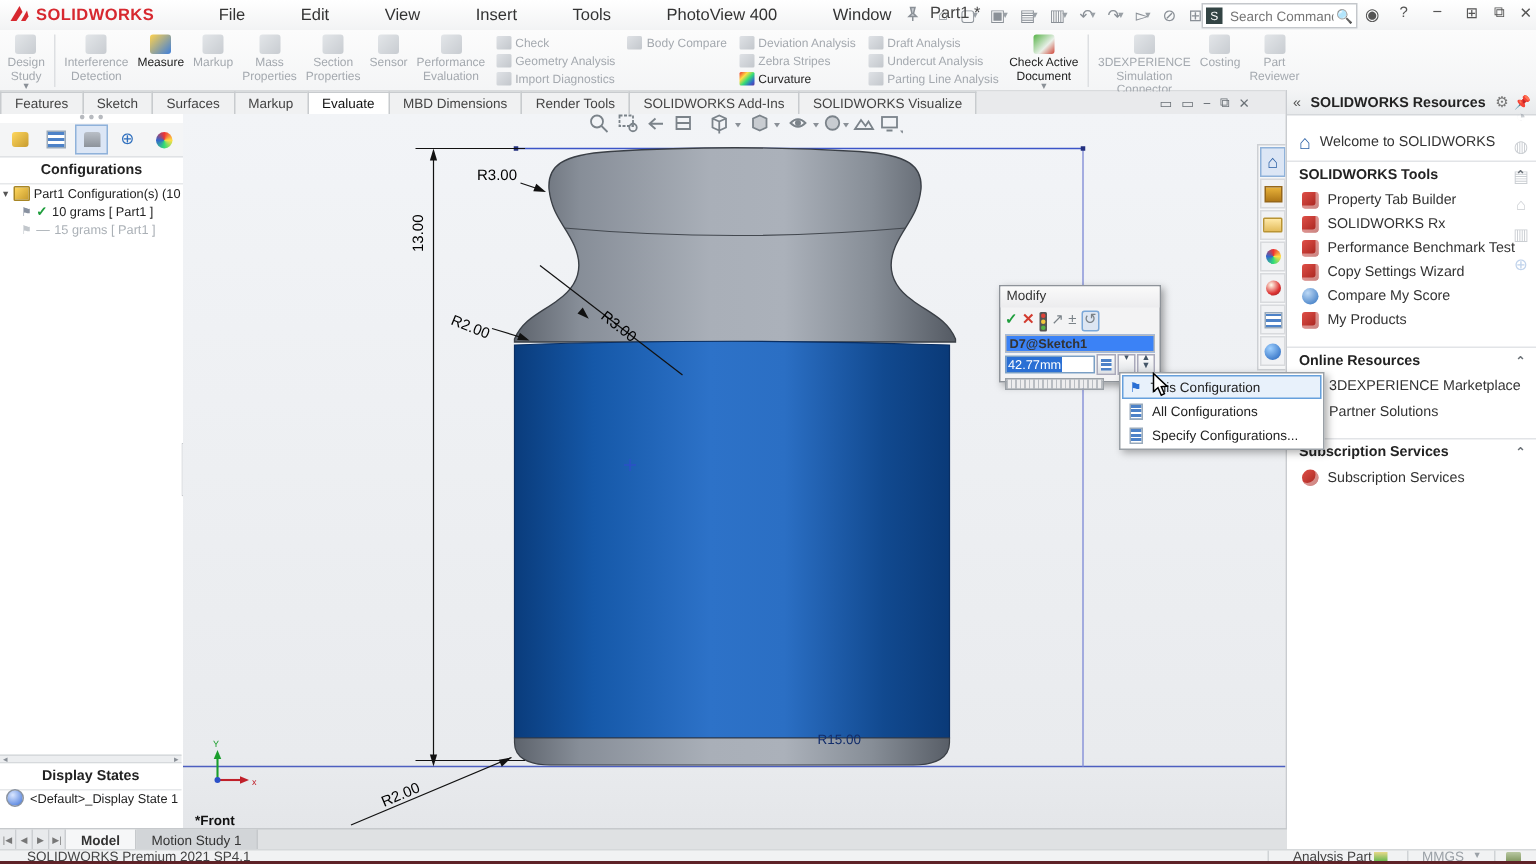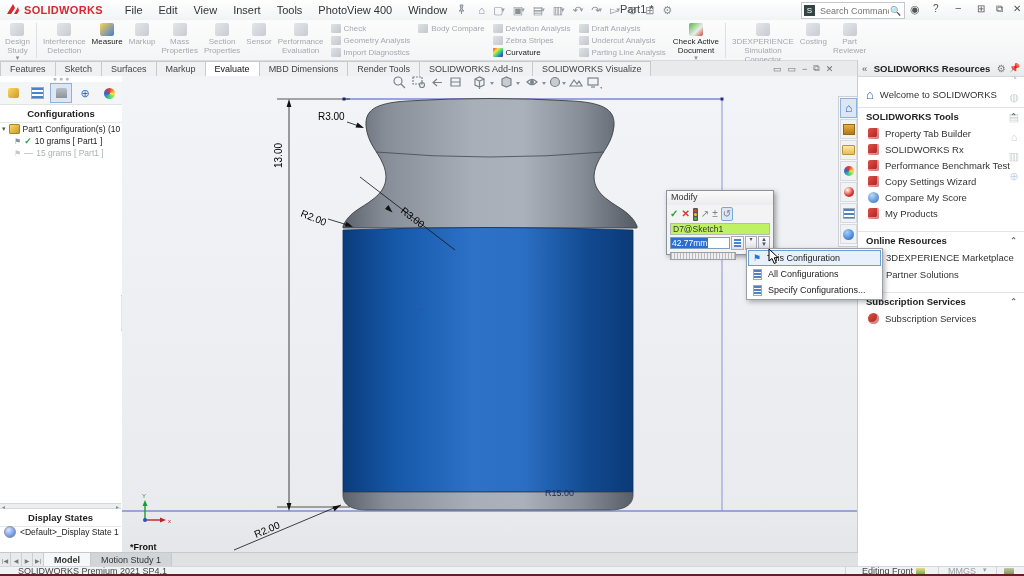--- a/index.html
+++ b/index.html
@@ -3,21 +3,21 @@
 <meta charset="utf-8">
 <style>
   html,body{margin:0;padding:0;background:#c9ccd1;}
   #screen{position:relative;width:1024px;height:576px;overflow:hidden;
     font-family:"Liberation Sans",sans-serif;background:#eceef1;
     -webkit-font-smoothing:antialiased;}
   .abs{position:absolute;}
   
   #titlebar{left:0;top:0;width:1024px;height:20px;background:linear-gradient(#ffffff,#f2f3f4);
     border-bottom:1px solid #dcdee0;display:flex;align-items:center;font-size:11px;color:#333;}
-  .menu-item{padding:0 8px;cursor:default;}
+  .menu-item{padding:0 8px;cursor:default;margin-left:21px;}
   .qa-ic{color:#8a9097;font-size:11px;padding:0 4px;display:inline-flex;align-items:center;}
   .qa-car{color:#9aa0a6;font-size:7px;margin-left:-2px;}
   #doc-title{position:absolute;left:620px;top:3px;font-size:11px;color:#444;}
   #searchbox{position:absolute;left:801px;top:2px;width:98px;height:15px;border:1px solid #c4c7cb;
     background:#fff;display:flex;align-items:center;padding:0 2px;}
   #searchbox .slogo{width:11px;height:11px;background:#344;color:#fff;font-size:8px;line-height:11px;
     text-align:center;margin-right:3px;}
   #searchbox input{border:0;outline:0;flex:1;font-size:9px;width:52px;color:#777;background:transparent;}
   
   #ribbon{left:0;top:20px;width:1024px;height:41px;background:linear-gradient(#fcfcfc,#f4f5f6);
@@ -112,22 +112,22 @@
     box-shadow:2px 2px 5px rgba(0,0,0,.35);font-size:9px;color:#333;}
   #modify .ttl{height:12px;padding:1px 4px;font-size:9px;background:linear-gradient(#fafafa,#ececee);}
   #modify .icons{display:flex;align-items:center;gap:3px;padding:1px 3px;height:16px;}
   #modify .icons span{font-size:10px;line-height:12px;}
   .mi-ok{color:#1f9e3d;font-weight:bold;}
   .mi-x{color:#d23b2f;font-weight:bold;}
   .mi-gray{color:#7a8288;}
   .mi-press{background:#dde6f2;border:1px solid #7aa7d8;padding:0 1px;border-radius:2px;}
   .tl{display:inline-flex;flex-direction:column;gap:1px;padding:1px;background:#555;border-radius:1px;}
   .tl i{width:3px;height:3px;border-radius:50%;display:block;}
-  #modify .name{margin:0 3px;background:#bef264;border:1px solid #b5b9bd;height:10px;line-height:10px;
-    padding:0 2px;font-size:8.5px;}
+  #modify .name{margin:0 3px;background:#3b82f6;border:1px solid #b5b9bd;height:10px;line-height:10px;
+    padding:0 2px;font-size:8.5px;font-weight:bold;}
   #modify .valrow{display:flex;align-items:center;margin:1px 3px 0 3px;gap:1px;}
   #modify .val{width:64px;background:#fff;border:1px solid #7a9fc4;height:10px;line-height:10px;font-size:8.5px;}
   #modify .val b{background:#2a6fd4;color:#fff;font-weight:normal;padding:0 1px;}
   .spinbtn{width:11px;height:12px;background:linear-gradient(#fdfdfd,#dfe2e5);border:1px solid #aab;
     font-size:6px;line-height:5px;text-align:center;color:#456;}
   .cfgbtn{width:12px;height:12px;background:linear-gradient(#fdfdfd,#dfe2e5);border:1px solid #aab;
     display:flex;align-items:center;justify-content:center;}
   .cfgbtn .g{width:7px;height:8px;background:repeating-linear-gradient(#4d82c8 0 2px,#fff 2px 3px);}
   #modify .wheel{margin:2px 3px;height:6px;width:64px;border:1px solid #9aa0a6;
     background:repeating-linear-gradient(90deg,#b9bdc2 0 1px,#ededee 1px 3px);}
@@ -665,21 +665,21 @@
     <span class="nav-sq">◀</span>
     <span class="nav-sq">▶</span>
     <span class="nav-sq">▶|</span>
     <span class="btab active">Model</span>
     <span class="btab">Motion Study 1</span>
   </div>
 
   <div id="statusbar" class="abs">
     <span class="lbl" style="left:18px;">SOLIDWORKS Premium 2021 SP4.1</span>
     <span class="vline" style="left:845px;"></span>
-    <span class="lbl" style="left:862px;">Editing Front</span>
+    <span class="lbl" style="left:862px;">Analysis Part</span>
     <span class="lbl" style="left:916px;width:9px;height:7px;background:linear-gradient(#e8d98a,#57b347);top:1px;"></span>
     <span class="vline" style="left:938px;"></span>
     <span class="lbl" style="left:948px;color:#9aa0a6;">MMGS</span>
     <span class="lbl" style="left:983px;color:#9aa0a6;font-size:7px;">▾</span>
     <span class="vline" style="left:996px;"></span>
     <span class="lbl" style="left:1004px;width:10px;height:7px;background:linear-gradient(#b9c8a2,#7a9258);top:1px;border-radius:1px;"></span>
   </div>
   <div id="maroon" class="abs"></div>
 
 </div>

